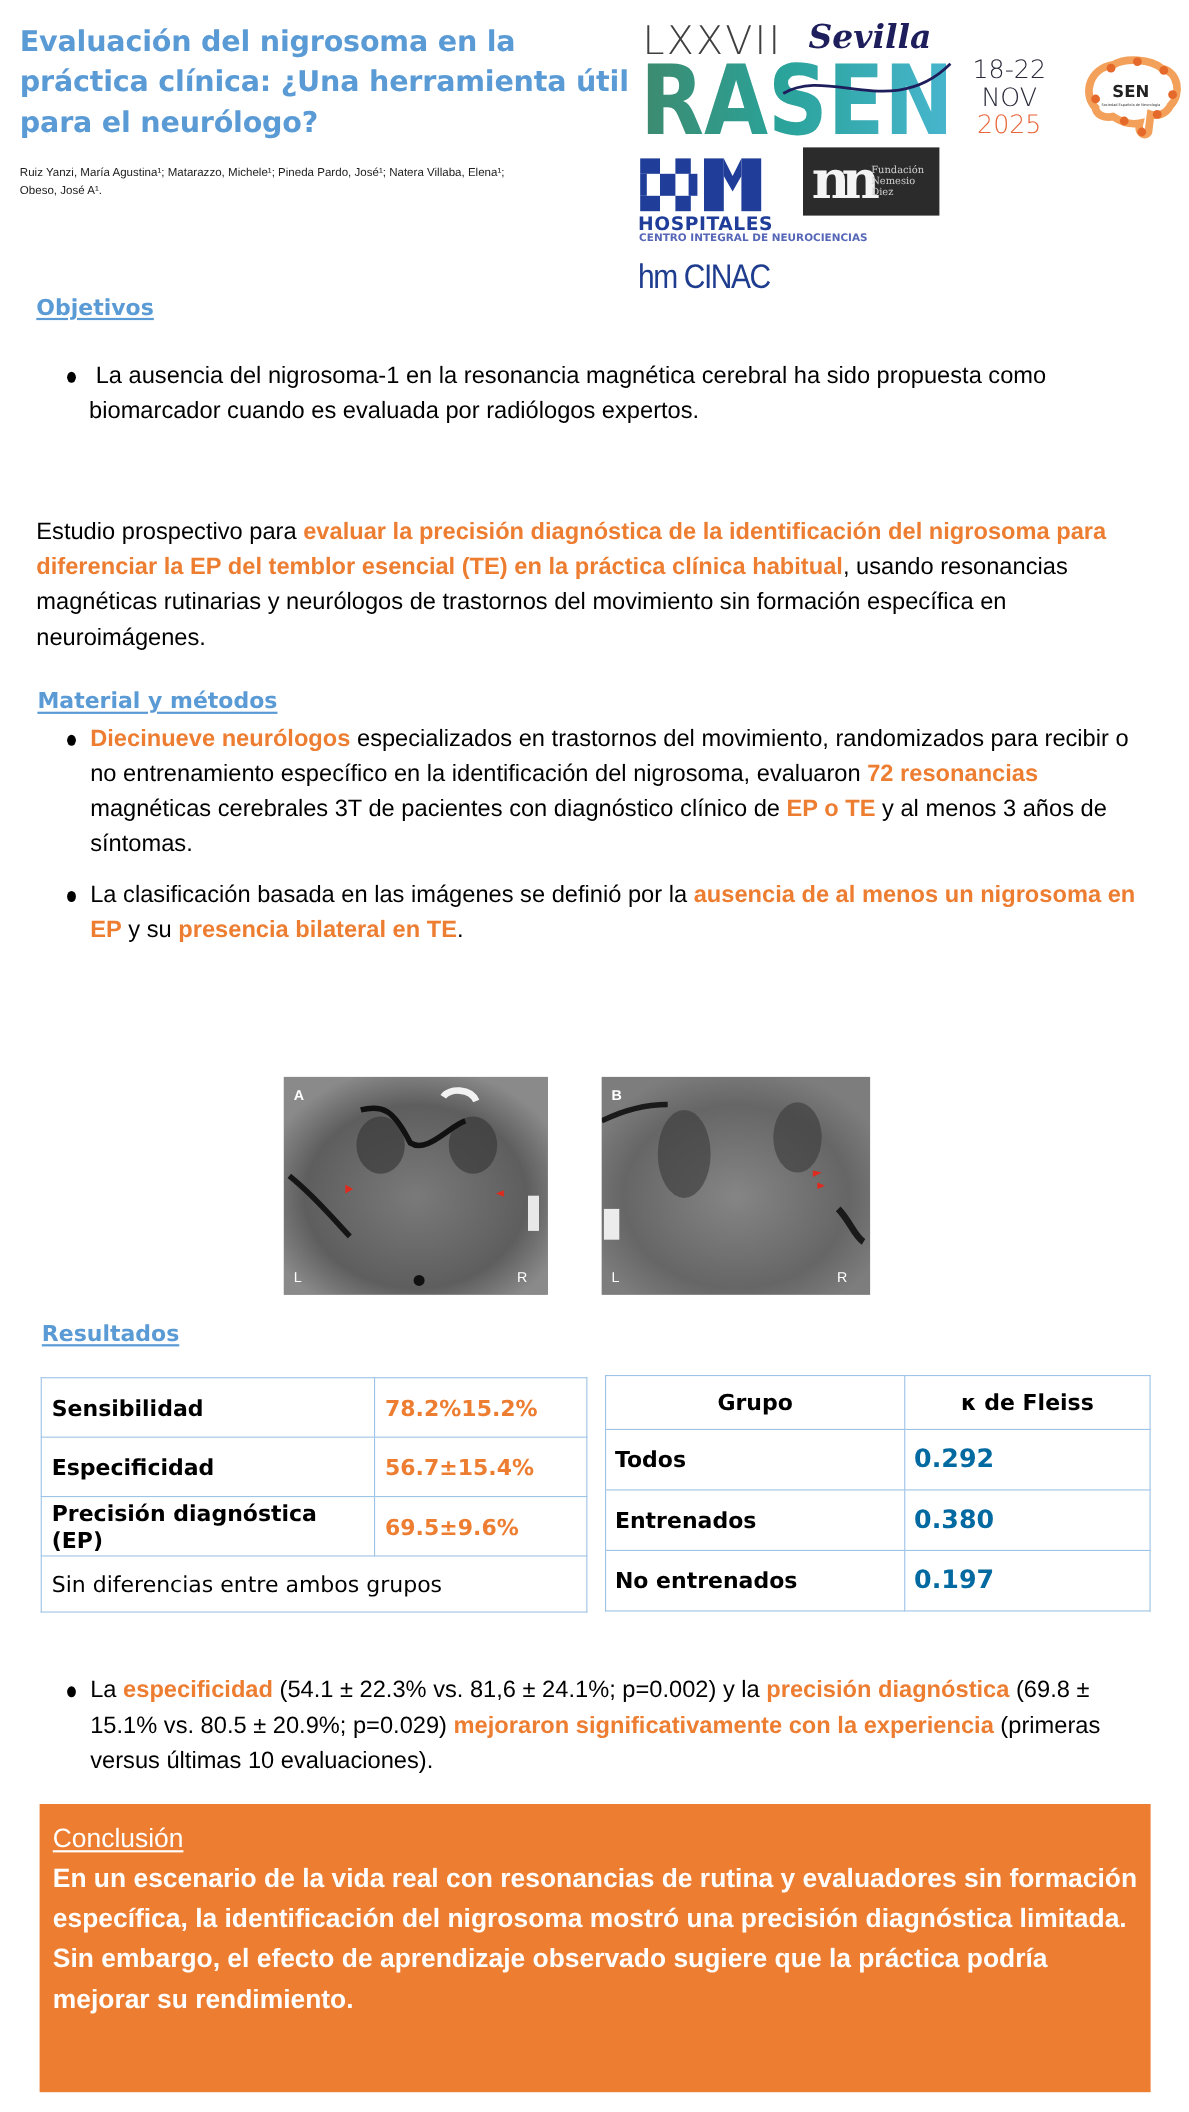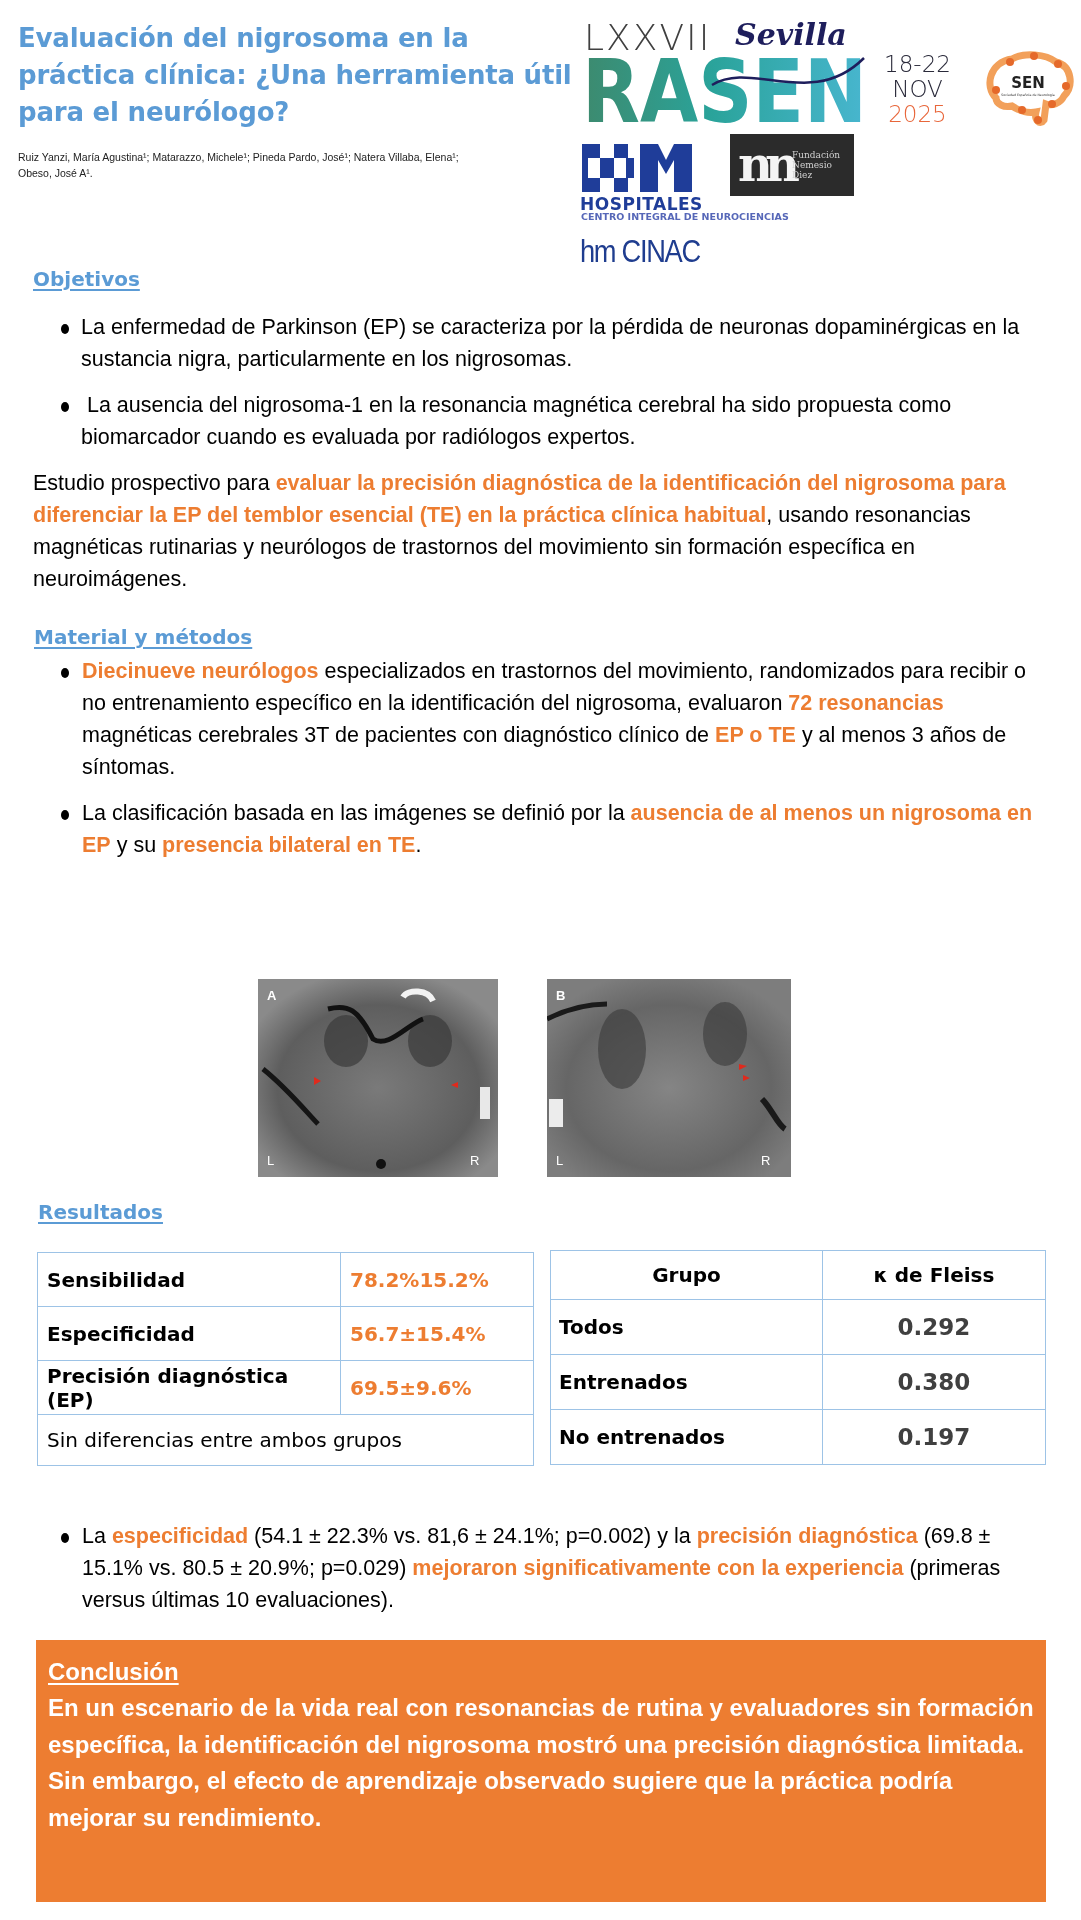--- a/index.html
+++ b/index.html
@@ -46,25 +46,25 @@
   td { border: 1.5px solid #9DC3E6; }
   .t1 { left: 37px; top: 1252px; width: 497px; }
   .t1 td { height: 54px; font-family: "DejaVu Sans", sans-serif; font-size: 20px; padding: 0 9px; }
   .t1 td.lab { font-weight: bold; width: 303px; }
   .t1 td.val { color: #ED7D31; font-weight: bold; }
   .t1 td.note { font-weight: normal; height: 51px; }
   .t2 { left: 550px; top: 1250px; width: 496px; }
   .t2 td { height: 55px; font-family: "DejaVu Sans", sans-serif; font-size: 20px; font-weight: bold; padding: 0 8px; }
   .t2 td.hd { text-align: center; height: 49px; }
   .t2 td.col1 { width: 272px; }
-  .t2 td.num { text-align: center; color: #404040; font-size: 23px; }
+  .t2 td.num { text-align: left; color: #0369a1; font-size: 23px; }
 
   
   .concl { left: 36px; top: 1640px; width: 1010px; height: 262px; background: #ED7D31; padding: 14px 12px; color: #fff; }
-  .concl .ch { font-family: "Liberation Sans", sans-serif; font-weight: bold; font-size: 24px; line-height: 36px; text-decoration: underline; text-underline-offset: 3px; }
+  .concl .ch { font-family: "Liberation Sans", sans-serif; font-weight: normal; font-size: 24px; line-height: 36px; text-decoration: underline; text-underline-offset: 3px; }
   .concl .cp { font-family: "Liberation Sans", sans-serif; font-weight: bold; font-size: 24px; line-height: 36.5px; }
 </style>
 </head>
 <body>
 
 <h1 class="abs title">Evaluación del nigrosoma en la práctica clínica: ¿Una herramienta útil para el neurólogo?</h1>
 <div class="abs authors">
   <div>Ruiz Yanzi, María Agustina¹; Matarazzo, Michele¹; Pineda Pardo, José¹; Natera Villaba, Elena¹;</div>
   <div>Obeso, José A¹.</div>
 </div>
@@ -128,21 +128,20 @@
     <div>Fundación</div>
     <div>Nemesio</div>
     <div>Diez</div>
   </div>
 </div>
 <div class="abs logo-cinac">hm CINAC</div>
 
 <div class="abs sec-head" style="left:33px; top:267px;">Objetivos</div>
 
 <div class="abs body" style="left:33px; top:311px; width:1000px;">
-  <div class="bullet" style="margin-left:14px; padding-left:34px;">La enfermedad de Parkinson (EP) se caracteriza por la pérdida de neuronas dopaminérgicas en la sustancia nigra, particularmente en los nigrosomas.</div>
   <div class="bullet" style="margin-left:14px; padding-left:34px; margin-top:14px; white-space:pre-wrap;"> La ausencia del nigrosoma-1 en la resonancia magnética cerebral ha sido propuesta como biomarcador cuando es evaluada por radiólogos expertos.</div>
 </div>
 
 <p class="abs body" style="left:33px; top:467px; width:1010px;"><span>Estudio prospectivo para </span><span class="hl">evaluar la precisión diagnóstica de la identificación del nigrosoma para diferenciar la EP del temblor esencial (TE) en la práctica clínica habitual</span><span>, usando resonancias magnéticas rutinarias y neurólogos de trastornos del movimiento sin formación específica en neuroimágenes.</span></p>
 
 <div class="abs sec-head" style="left:34px; top:625px;">Material y métodos</div>
 
 <div class="abs body" style="left:33px; top:655px; width:1000px;">
   <div class="bullet" style="margin-left:14px; padding-left:35px;"><span class="hl">Diecinueve neurólogos</span><span> especializados en trastornos del movimiento, randomizados para recibir o no entrenamiento específico en la identificación del nigrosoma, evaluaron </span><span class="hl">72 resonancias</span><span> magnéticas cerebrales 3T de pacientes con diagnóstico clínico de </span><span class="hl">EP o TE</span><span> y al menos 3 años de síntomas.</span></div>
   <div class="bullet" style="margin-left:14px; padding-left:35px; margin-top:14px;"><span>La clasificación basada en las imágenes se definió por la </span><span class="hl">ausencia de al menos un nigrosoma en EP</span><span> y su </span><span class="hl">presencia bilateral en TE</span><span>.</span></div>

